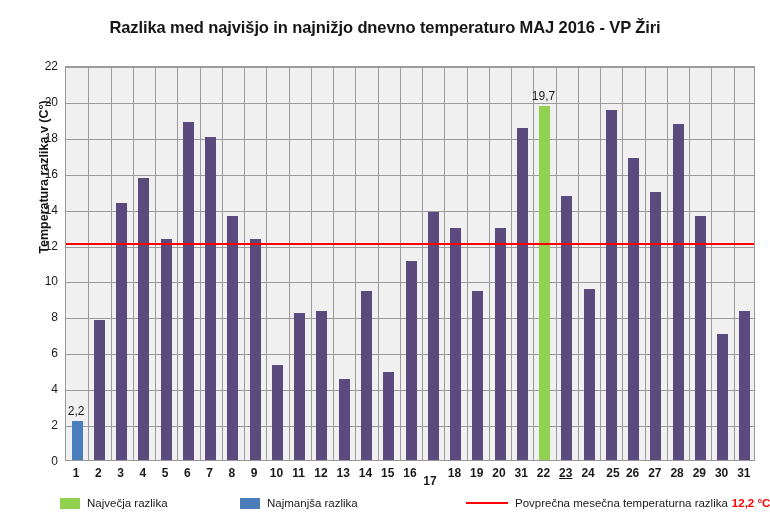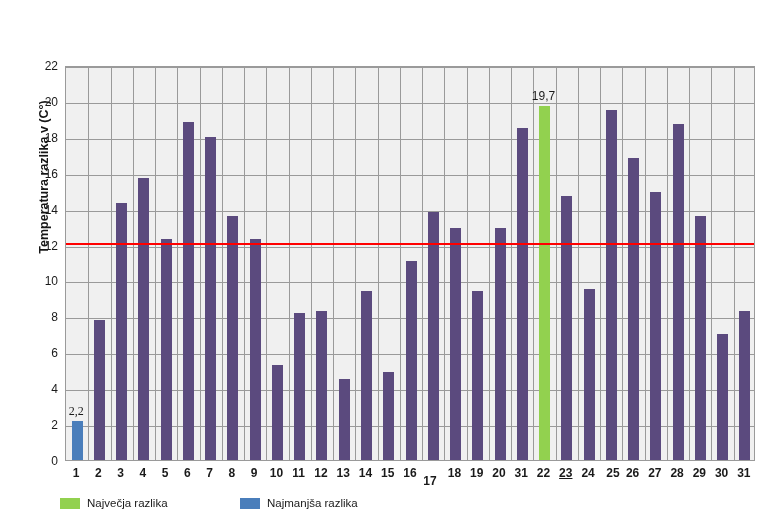--- a/index.html
+++ b/index.html
@@ -165,20 +165,21 @@
     border-top: 2.5px solid #ff0000;
     margin-right: 7px;
   }
   .avg-val { color: #ff0000; font-weight: bold; margin-left: 4px; }
 </style>
 </head>
 <body>
 
 <div id="chart-root">
 
+  <div id="chart-title">Razlika med najvišjo in najnižjo dnevno temperaturo MAJ 2016 - VP Žiri</div>
 
   <div id="ylabel">Temperatura razlika v (C°)</div>
 
   <div id="plot-area">
     <div id="grid-layer">
         <div class="hgrid" style="top: 359.091px;"></div>
         <div class="hgrid" style="top: 323.182px;"></div>
         <div class="hgrid" style="top: 287.273px;"></div>
         <div class="hgrid" style="top: 251.364px;"></div>
         <div class="hgrid" style="top: 215.455px;"></div>
@@ -296,27 +297,32 @@
       <div class="xtick-label" style="left: 588.065px;">24</div>
       <div class="xtick-label" style="left: 613px;">25</div>
       <div class="xtick-label" style="left: 632.581px;">26</div>
       <div class="xtick-label" style="left: 654.839px;">27</div>
       <div class="xtick-label" style="left: 677.097px;">28</div>
       <div class="xtick-label" style="left: 699.355px;">29</div>
       <div class="xtick-label" style="left: 721.613px;">30</div>
       <div class="xtick-label" style="left: 743.871px;">31</div>
     </div>
   <div id="label-layer">
-      <div class="bar-value" style="left: 76.129px; top: 403.5px; font-family: Liberation Serif, serif;">2,2</div>
+      <div class="bar-value" style="left: 76.129px; top: 403.5px;">2,2</div>
       <div class="bar-value" style="left: 543.548px; top: 89.2955px;">19,7</div>
     </div>
 
   <div id="legend">
       <div class="legend-entry" style="left: 60px; top: 0px;">
         <div class="legend-swatch" style="background: rgb(146, 209, 79);"></div>
         <span>Največja razlika</span>
       </div>
       <div class="legend-entry" style="left: 240px; top: 0px;">
         <div class="legend-swatch" style="background: rgb(74, 126, 187);"></div>
         <span>Najmanjša razlika</span>
       </div>
+      <div class="legend-entry" style="left: 466px; top: 0px;">
+        <div class="legend-line" style="border-top-color: rgb(255, 0, 0);"></div>
+        <span>Povprečna mesečna temperaturna razlika</span>
+        <span class="avg-val">12,2 °C</span>
+      </div>
     </div>
 </div>
 
 </body></html>

